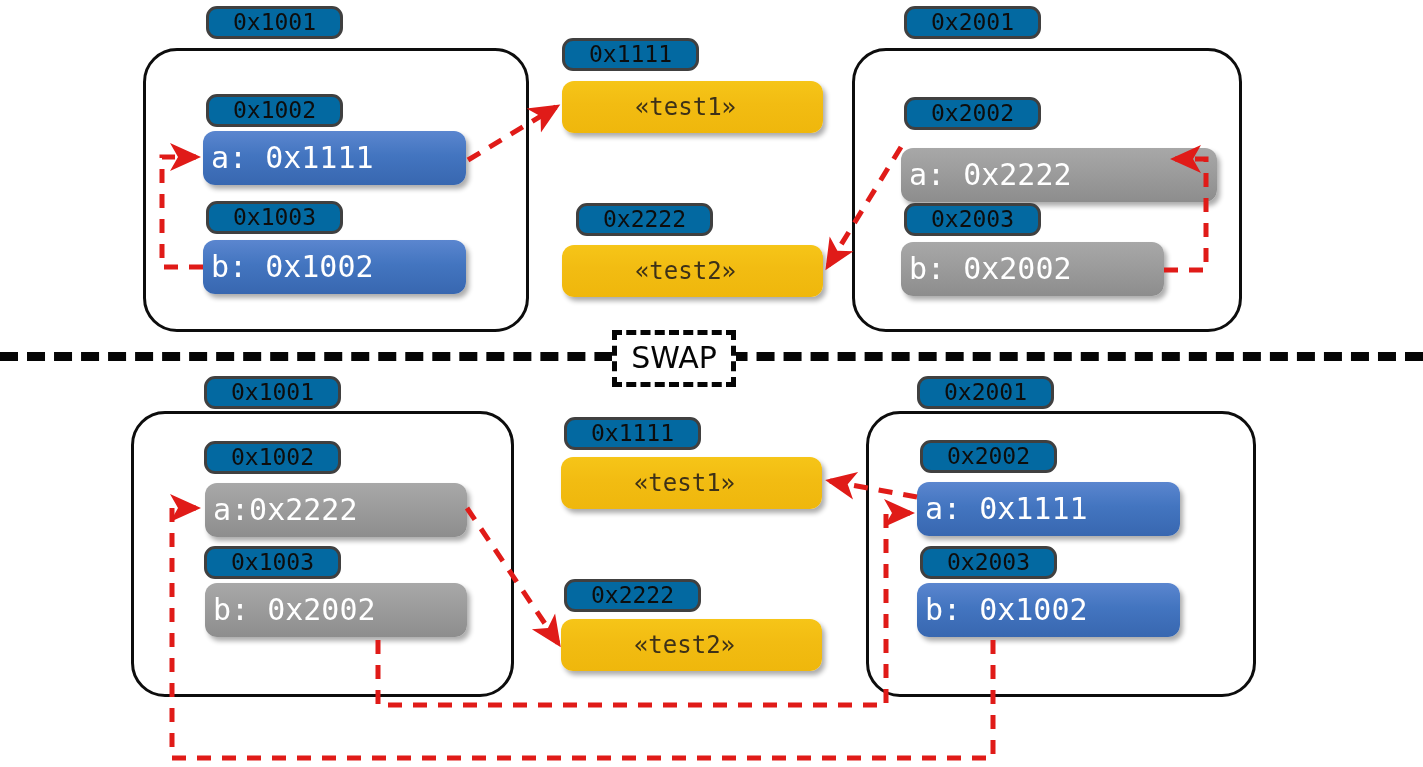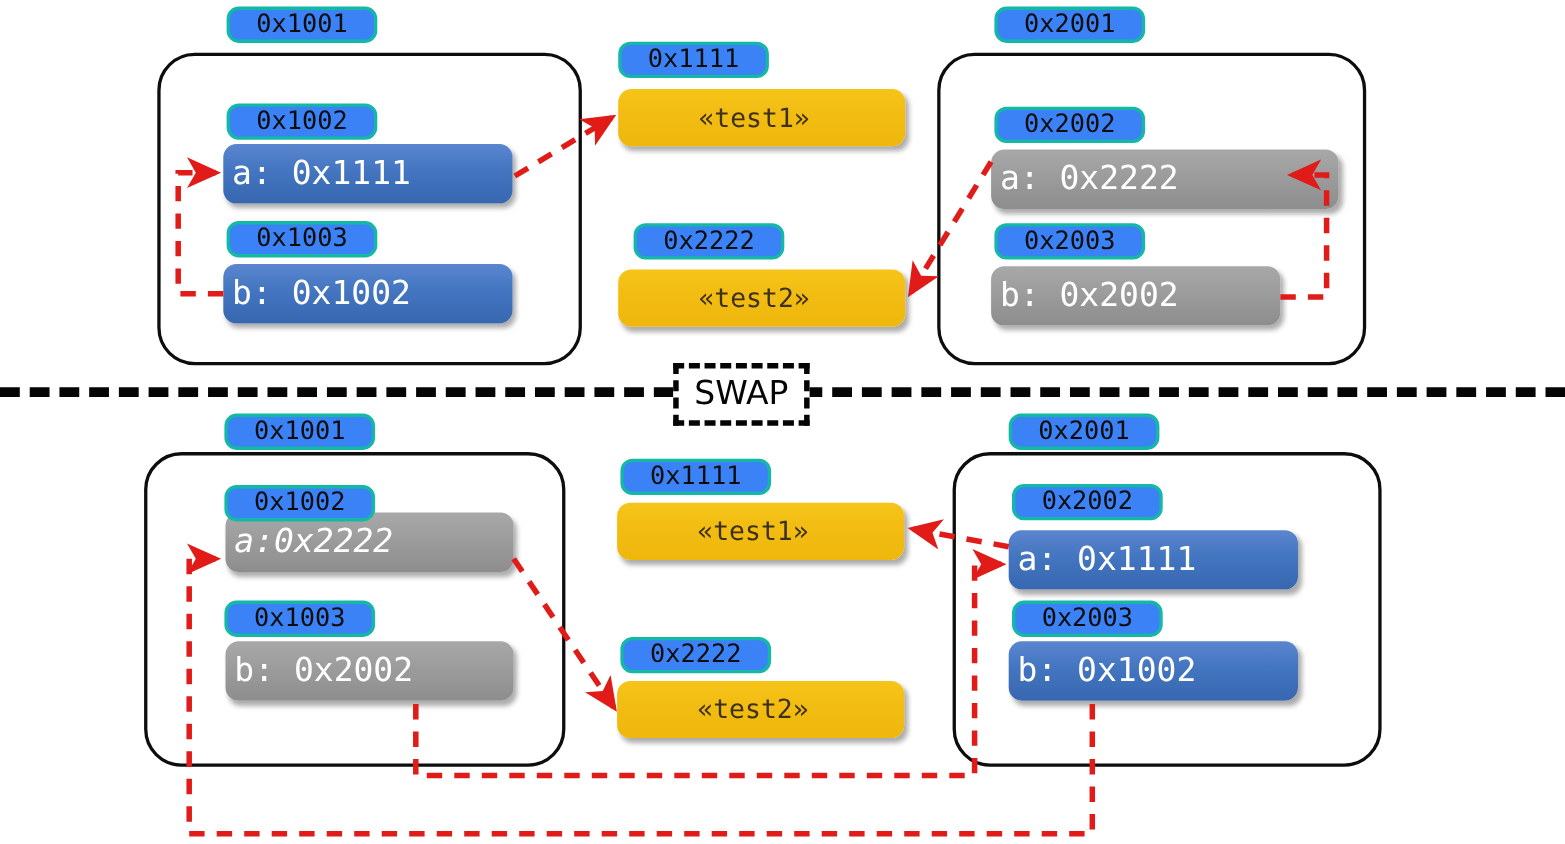--- a/index.html
+++ b/index.html
@@ -15,23 +15,23 @@
     position:absolute;
     border:3px solid #0d0d0d;
     border-radius:34px;
     background:#ffffff;
     box-sizing:border-box;
   }
 
   
   .addr{
     position:absolute;
-    border:3px solid #14b8a6;
+    border:3px solid #404040;
     border-radius:11px;
-    background:#3b82f6;
+    background:#0369a1;
     color:#0d0d0d;
     font-size:23px;
     line-height:1;
     display:flex;align-items:center;justify-content:center;
     box-sizing:border-box;
     letter-spacing:0px;
     z-index:6;
   }
 
   
@@ -100,35 +100,35 @@
   <div class="addr" style="left:562px;top:38px;width:137px;height:33px;">0x1111</div>
   <div class="pill yellow" style="left:562px;top:81px;width:261px;height:52px;">«test1»</div>
 
   <div class="addr" style="left:576px;top:203px;width:137px;height:33px;">0x2222</div>
   <div class="pill yellow" style="left:562px;top:245px;width:261px;height:52px;">«test2»</div>
 
   <div class="frame" style="left:852px;top:48px;width:390px;height:284px;"></div>
   <div class="addr" style="left:904px;top:6px;width:137px;height:33px;">0x2001</div>
 
   <div class="addr" style="left:904px;top:97px;width:137px;height:33px;">0x2002</div>
-  <div class="pill gray" style="left:901px;top:136px;width:316px;height:54px;">a: 0x2222</div>
+  <div class="pill gray" style="left:901px;top:148px;width:316px;height:54px;">a: 0x2222</div>
 
   <div class="addr" style="left:904px;top:203px;width:137px;height:33px;">0x2003</div>
   <div class="pill gray" style="left:901px;top:242px;width:263px;height:54px;">b: 0x2002</div>
 
   <div id="divider"></div>
   <div id="swap-box">
     <span>SWAP</span>
   </div>
 
   <div class="frame" style="left:131px;top:411px;width:383px;height:286px;"></div>
   <div class="addr" style="left:204px;top:376px;width:137px;height:33px;">0x1001</div>
 
   <div class="addr" style="left:204px;top:441px;width:137px;height:33px;">0x1002</div>
-  <div class="pill gray" style="left:205px;top:466px;width:262px;height:54px;font-style:italic;">a:0x2222</div>
+  <div class="pill gray" style="left:205px;top:483px;width:262px;height:54px;">a:0x2222</div>
 
   <div class="addr" style="left:204px;top:546px;width:137px;height:33px;">0x1003</div>
   <div class="pill gray" style="left:205px;top:583px;width:262px;height:54px;">b: 0x2002</div>
 
   <div class="addr" style="left:564px;top:417px;width:137px;height:33px;">0x1111</div>
   <div class="pill yellow" style="left:561px;top:457px;width:261px;height:52px;">«test1»</div>
 
   <div class="addr" style="left:564px;top:579px;width:137px;height:33px;">0x2222</div>
   <div class="pill yellow" style="left:561px;top:619px;width:261px;height:52px;">«test2»</div>
 

